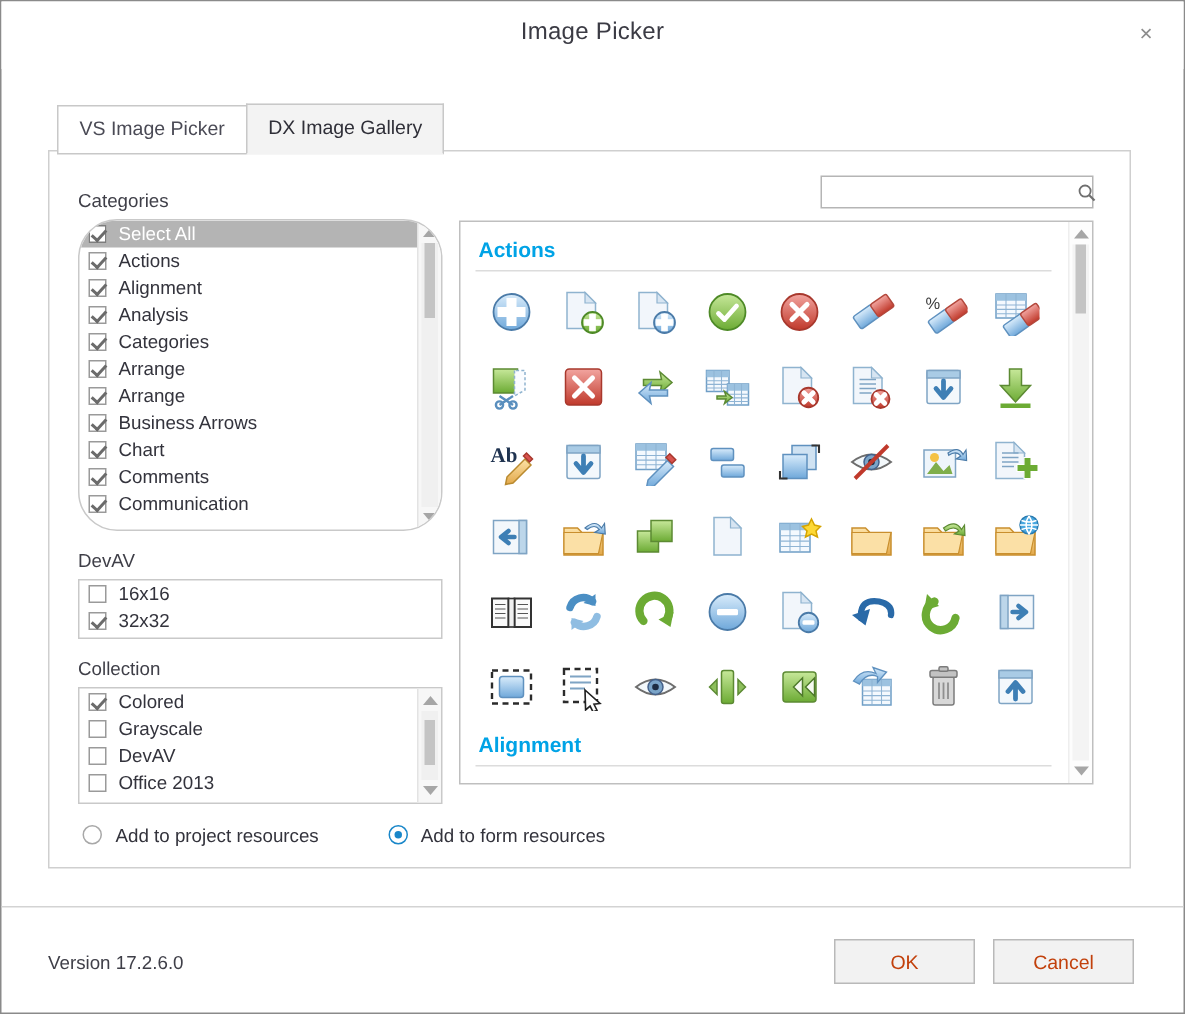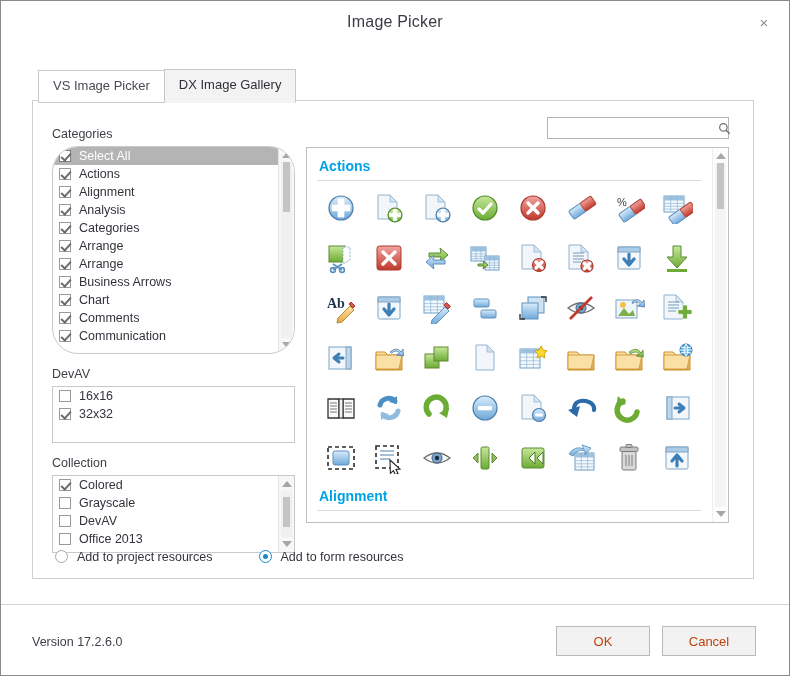--- a/index.html
+++ b/index.html
@@ -145,21 +145,21 @@
     position:absolute; left:2px; right:2px; top:15px; bottom:15px;
     background:#f0f0f0;
   }
   .vscroll .thumb {
     position:absolute; left:2px; right:2px;
     background:#c4c4c4;
     cursor:pointer;
   }
   
   #categories-list { height:208px;border-radius:26px; }
-  #size-list { height:57px; }
+  #size-list { height:40px; }
   #collection-list { height:78px; }
   .block { margin-bottom:13px; }
   
   .splitter {
     position:absolute;
     left:272px; top:26px;
     width:8px; height:330px;
     cursor:col-resize;
   }
   .splitter .dots {

